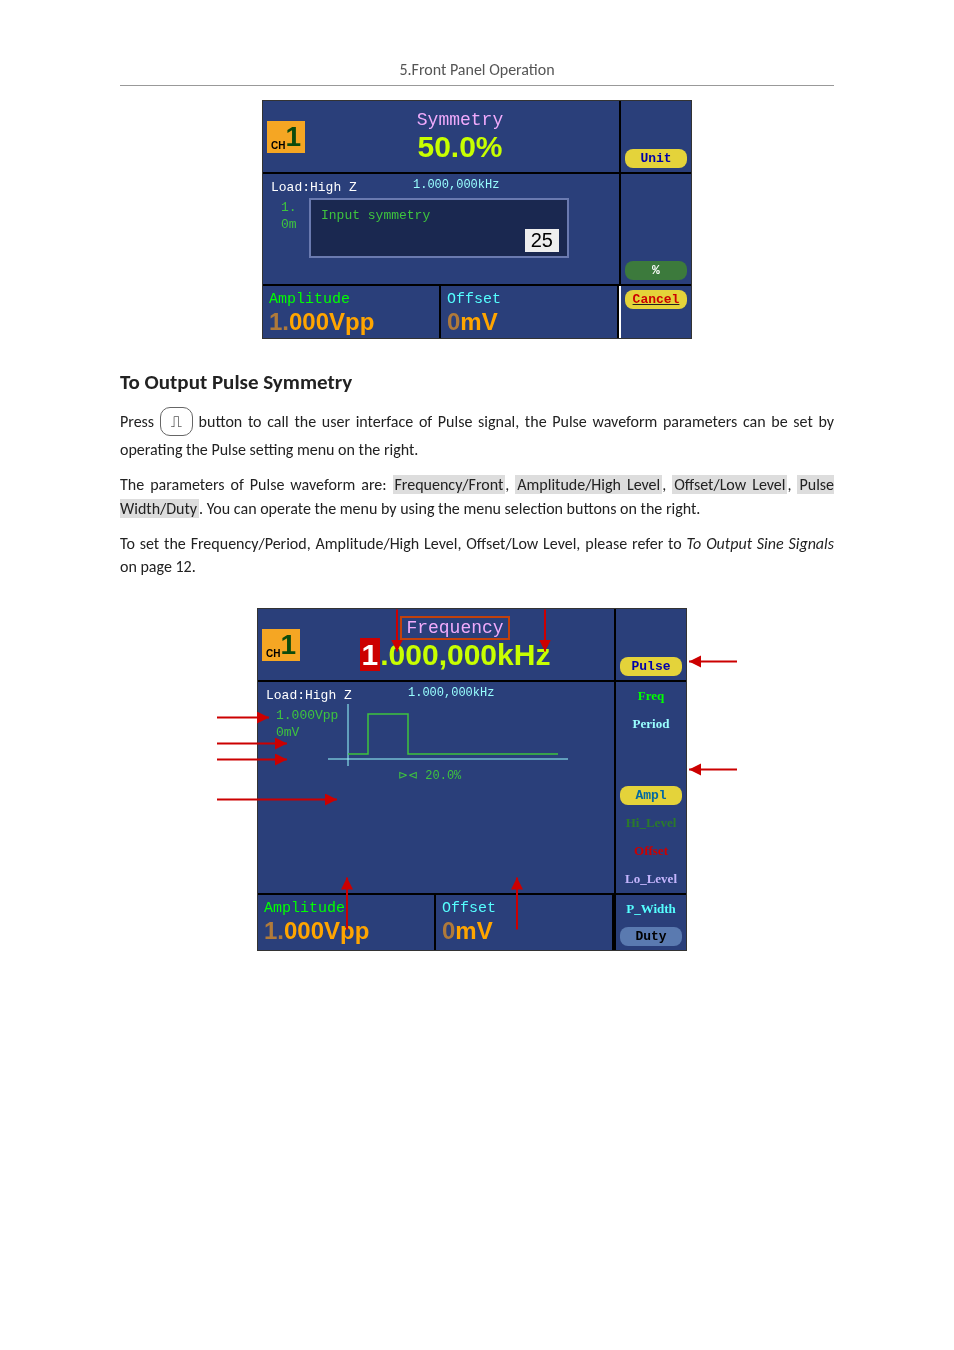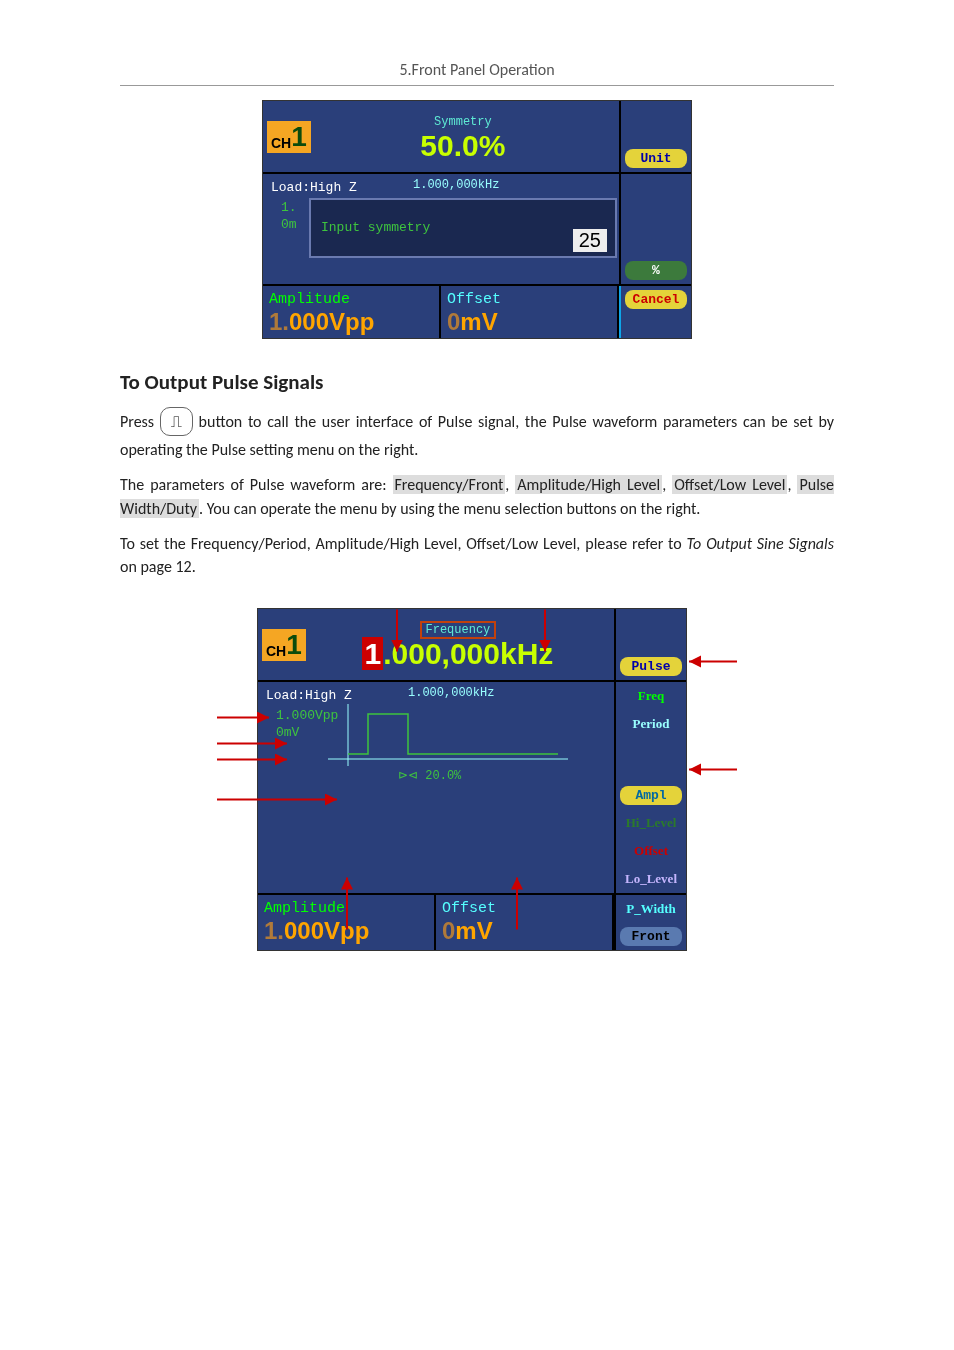--- a/index.html
+++ b/index.html
@@ -39,24 +39,24 @@
     }
     .ch-badge {
       background: #f5a623;
       color: #000;
       font-weight: bold;
       font-family: Arial;
       padding: 2px 4px;
       display: flex;
       align-items: flex-end;
     }
-    .ch-small { font-size: 14px; }
+    .ch-small { font-size: 10px; }
     .ch-big { font-size: 28px; line-height: 1; color:#0c4b0c;}
     .top-center { flex:1; text-align:center; }
-    .top-label { color:#5eead4; font-family: "Courier New"; font-size:12px; }
+    .top-label { color:#f0abfc; font-family: "Courier New"; font-size:18px; }
     .top-big { color:#c8ff00; font-family: Arial; font-weight:bold; font-size:30px; display:block; }
     .side-col {
       width: 72px;
       background: #2a3f7a;
       border-left: 2px solid #000;
       display:flex;
       flex-direction:column;
     }
     .side-btn {
       background:#e4d33a;
@@ -90,22 +90,22 @@
     }
     .load { color:#fff; }
     .freq-span { color:#9ff; position:absolute; top:4px; left:150px; font-size:12px;}
     .popup {
       position:absolute;
       top:24px; left:46px;
       background:#1a2850;
       border:2px solid #6a7ab0;
       color:#3ec43e;
       font-family:"Courier New";
-      padding:20px 10px;
-      width: 308px;
+      padding:8px 10px;
+      width: 260px;
       height: 60px;
     }
     .popup-val {
       position:absolute;
       bottom:4px; right:8px;
       background:#eee;
       color:#000;
       font-family:Arial;
       font-size:20px;
       padding:0 6px;
@@ -202,27 +202,27 @@
   </div>
   <div class="bottom-row">
     <div class="bottom-box">
       <span class="bk-label">Amplitude</span><br>
       <span class="bk-val"><span class="faded">1.</span><span>000Vpp</span></span>
     </div>
     <div class="bottom-box">
       <span class="bk-label cyan">Offset</span><br>
       <span class="bk-val"><span class="faded">0</span><span>mV</span></span>
     </div>
-    <div class="side-col" style="border-left:2px solid #0ea5e9;">
+    <div class="side-col" style="border-left:2px solid #ffffff;text-decoration:underline;">
       <div class="side-btn yellow-red">Cancel</div>
     </div>
   </div>
 </div>
 
-<div class="section-title">To Output Pulse Signals</div>
+<div class="section-title">To Output Pulse Symmetry</div>
 
 <p class="body-text">
   <span>Press </span>
   <span class="pulse-icon">⎍</span>
   <span> button to call the user interface of Pulse signal, the Pulse waveform parameters can be set by operating the Pulse setting menu on the right.</span>
 </p>
 
 <p class="body-text">
   <span>The parameters of Pulse waveform are: </span><span class="hl">Frequency/Front</span>, <span class="hl">Amplitude/High Level</span>, <span class="hl">Offset/Low Level</span>, <span class="hl">Pulse Width/Duty</span><span>. You can operate the menu by using the menu selection buttons on the right.</span>
 </p>
@@ -276,21 +276,21 @@
       <div class="bottom-box">
         <span class="bk-label">Amplitude</span><br>
         <span class="bk-val"><span class="faded">1.</span><span>000Vpp</span></span>
       </div>
       <div class="bottom-box">
         <span class="bk-label cyan">Offset</span><br>
         <span class="bk-val"><span class="faded">0</span><span>mV</span></span>
       </div>
       <div class="side-col" style="border-left:2px solid #000;">
         <div class="side-btn plain" style="color:#5ff;">P_Width</div>
-        <div class="side-btn blue">Front</div>
+        <div class="side-btn blue">Duty</div>
       </div>
     </div>
   </div>
   <svg class="overlay" viewBox="0 0 560 280">
     <defs>
       <marker id="arrow" markerWidth="8" markerHeight="8" refX="6" refY="3" orient="auto">
         <path d="M0,0 L6,3 L0,6 Z" fill="#c00"></path>
       </marker>
     </defs>
     <line class="arrow-line" x1="200" y1="-30" x2="200" y2="12"></line>

